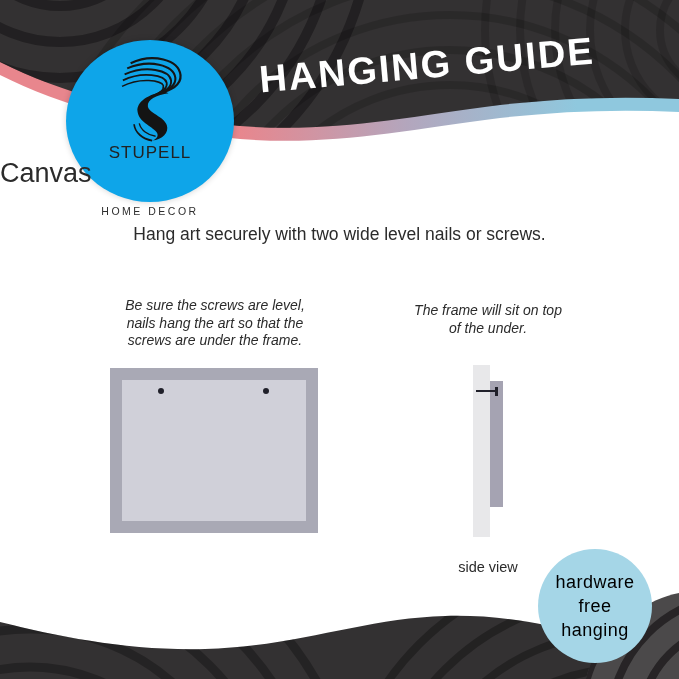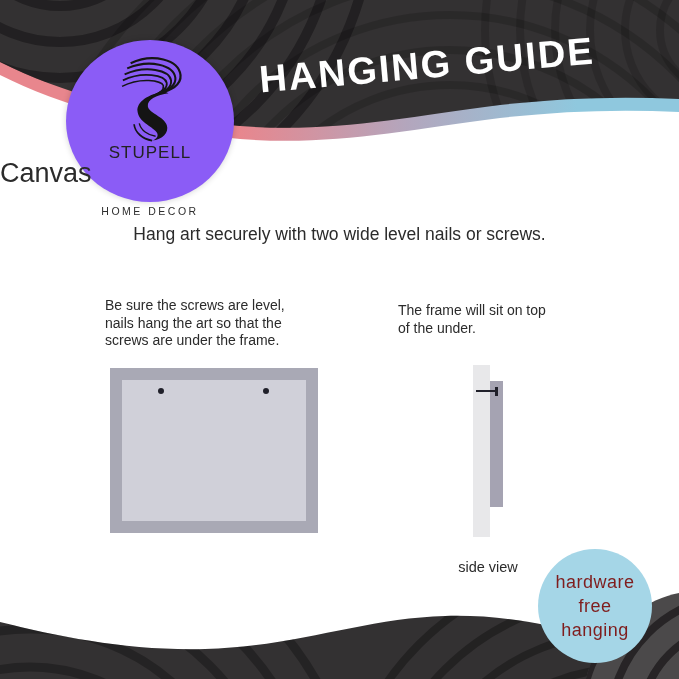--- a/index.html
+++ b/index.html
@@ -15,53 +15,53 @@
   .abs{position:absolute;}
   
   #top-banner-svg{left:0;top:0;}
   #hanging-title{
     left:242px; top:44px; width:370px; text-align:center;
     transform:rotate(-5deg);
     color:#ffffff; font-size:38px; font-weight:700; letter-spacing:2px; white-space:nowrap;
   }
   
   #logo-circle{
-    left:66px; top:40px; width:168px; height:162px; background:#8b5cf6; border-radius:50%;
+    left:66px; top:40px; width:168px; height:162px; background:#0ea5e9; border-radius:50%;
     box-shadow:0 0 6px rgba(0,0,0,0.18);
   }
   #logo-mark{position:absolute; left:44px; top:12px;}
   #logo-name{position:absolute; left:0; top:103px; width:100%; text-align:center;
     font-size:17px; letter-spacing:1px; color:#222222;}
   #logo-tagline{position:absolute; left:0; top:124px; width:100%; text-align:center;
     font-size:10.5px; letter-spacing:2.5px; color:#2e2e2e;margin-top:41px;}
   
   #page-heading{left:0; top:158px; width:679px; text-align:left; font-size:27px; font-weight:400;}
   #page-subheading{left:0; top:224px; width:679px; text-align:center; font-size:17.5px; font-weight:500;}
   
-  .para{font-size:14px; line-height:17.5px; font-weight:500;}
+  .para{font-size:14px; line-height:17.5px; text-align:center; font-weight:500;font-style:italic;}
   #front-text{left:105px; top:297px; width:220px;}
   #side-text{left:398px; top:302px; width:180px;}
   
   #front-frame{left:110px; top:368px; width:208px; height:165px;
     background:var(--c-frame_fill); border:12px solid var(--c-frame_border); box-sizing:border-box;}
   .nail-dot{position:absolute; width:6px; height:6px; border-radius:50%; background:var(--c-nail);}
   #front-nail-left{left:36px; top:8px;}
   #front-nail-right{left:141px; top:8px;}
   #front-label{left:110px; top:557px; width:208px; text-align:center; font-size:14.5px;}
   
   #side-wall{left:473px; top:365px; width:17px; height:172px; background:var(--c-side_light);}
   #side-frame{left:490px; top:381px; width:13px; height:126px; background:var(--c-side_dark);}
   #side-nail-shaft{left:476px; top:390px; width:21px; height:2px; background:var(--c-nail);}
   #side-nail-head{left:495px; top:387px; width:2.5px; height:9px; background:var(--c-nail);}
   #side-label{left:428px; top:559px; width:120px; text-align:center; font-size:14.5px;}
   
   #badge{left:538px; top:549px; width:114px; height:114px; border-radius:50%;
     background:var(--c-badge); z-index:5;
     display:flex; flex-direction:column; align-items:center; justify-content:center;}
-  #badge div{color:#7f1d1d; font-size:18px; line-height:24px; font-weight:500; letter-spacing:0.5px;}
+  #badge div{color:#000000; font-size:18px; line-height:24px; font-weight:500; letter-spacing:0.5px;}
   
   #bottom-banner-svg{left:0; top:585px; z-index:1;}
   svg{display:block;}
 </style>
 </head>
 <body>
 
 <div id="canvas">
 
   <svg id="top-banner-svg" class="abs" width="679" height="150" viewBox="0 0 679 150">

